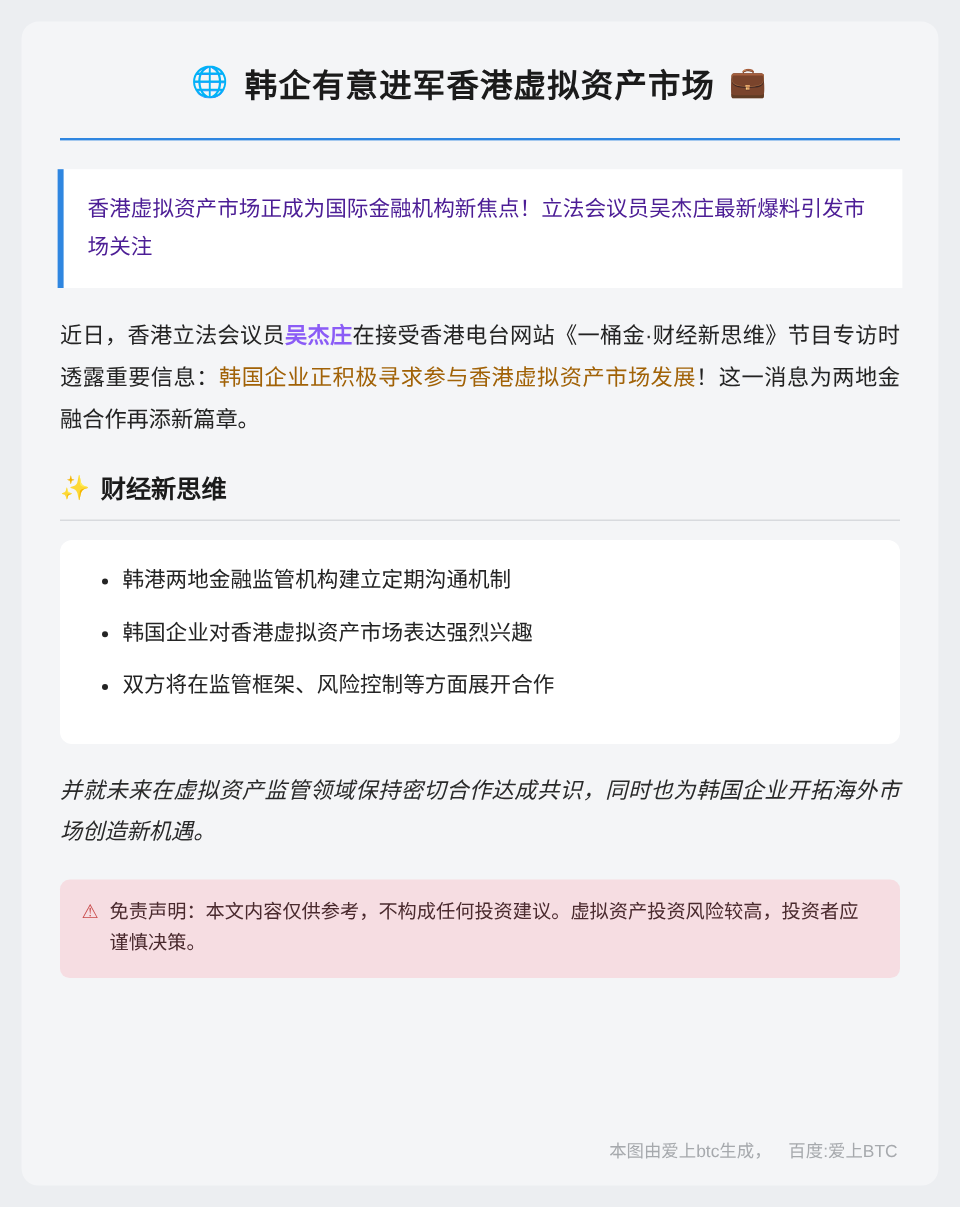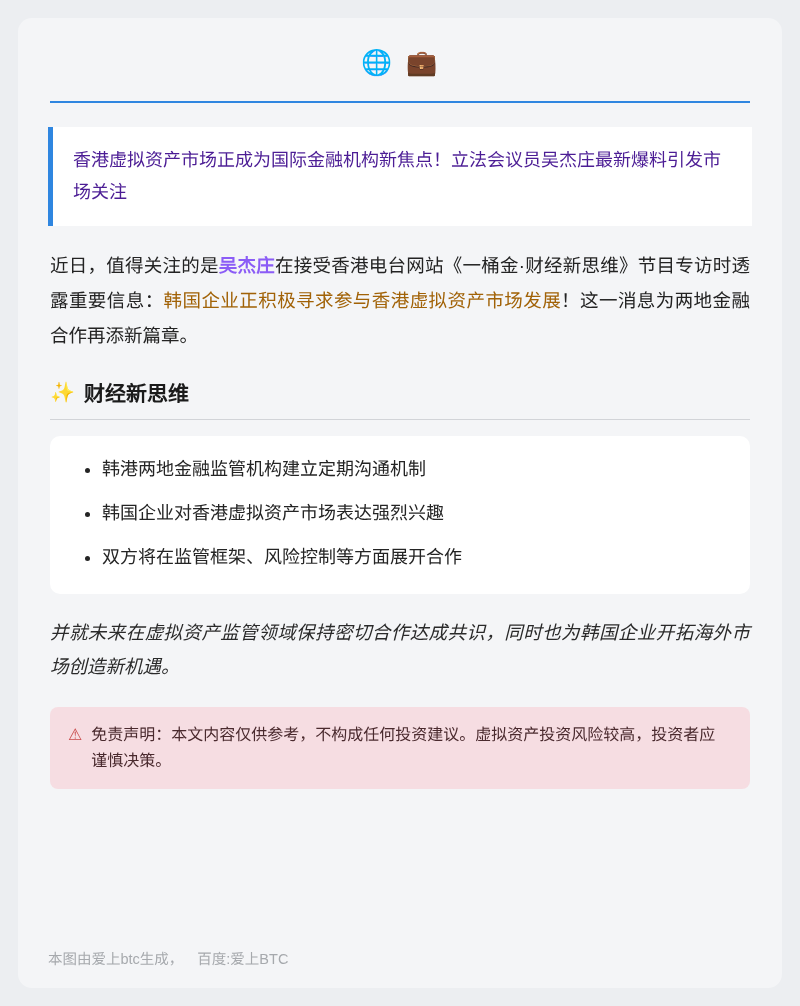--- a/index.html
+++ b/index.html
@@ -100,21 +100,21 @@
     margin: 0;
     padding-left: 26px;
     font-family: Liberation Serif, serif;
   }
   .points-box li {
     font-size: 18px;
     line-height: 1.55;
     color: #242424;
     margin-bottom: 16px;
   }
-  .points-box li:last-child { margin-bottom: 0; }
+  .points-box li:last-child { margin-bottom: 12px; }
   .closing {
     font-size: 18.5px;
     line-height: 1.85;
     font-style: italic;
     color: #2a2a2a;
     margin: 0 2px 22px 2px;
     text-align: justify;
   }
   .disclaimer {
     background: #f6dde2;
@@ -130,43 +130,44 @@
     line-height: 1.6;
     color: #c94b4b;
   }
   .disclaimer .dtext {
     font-size: 16px;
     line-height: 1.65;
     color: #4a2a2e;
   }
   .footer {
     margin-top: auto;
-    text-align: left;
+    text-align: right;
     font-size: 14.5px;
     color: #a6a9ad;
     padding: 26px 4px 2px 0;
   }
   .footer span + span { margin-left: 14px; }
 </style>
 </head>
 <body>
 
 <div class="page">
   <div class="card">
 
     <div class="title-row">
       <span class="emoji">🌐</span>
+      <span>韩企有意进军香港虚拟资产市场</span>
       <span class="emoji">💼</span>
     </div>
 
     <div class="title-rule"></div>
 
     <div class="lead-box">香港虚拟资产市场正成为国际金融机构新焦点！立法会议员吴杰庄最新爆料引发市场关注</div>
 
-    <p class="para"><span>近日，值得关注的是</span><b>吴杰庄</b><span>在接受香港电台网站《一桶金·财经新思维》节目专访时透露重要信息：</span><span class="hl-red">韩国企业正积极寻求参与香港虚拟资产市场发展</span><span>！这一消息为两地金融合作再添新篇章。</span></p>
+    <p class="para"><span>近日，香港立法会议员</span><b>吴杰庄</b><span>在接受香港电台网站《一桶金·财经新思维》节目专访时透露重要信息：</span><span class="hl-red">韩国企业正积极寻求参与香港虚拟资产市场发展</span><span>！这一消息为两地金融合作再添新篇章。</span></p>
 
 
     <div class="section-head">
       <span class="emoji">✨</span>
       <span>财经新思维</span>
     </div>
     <div class="section-rule"></div>
 
     <div class="points-box">
       <ul>

